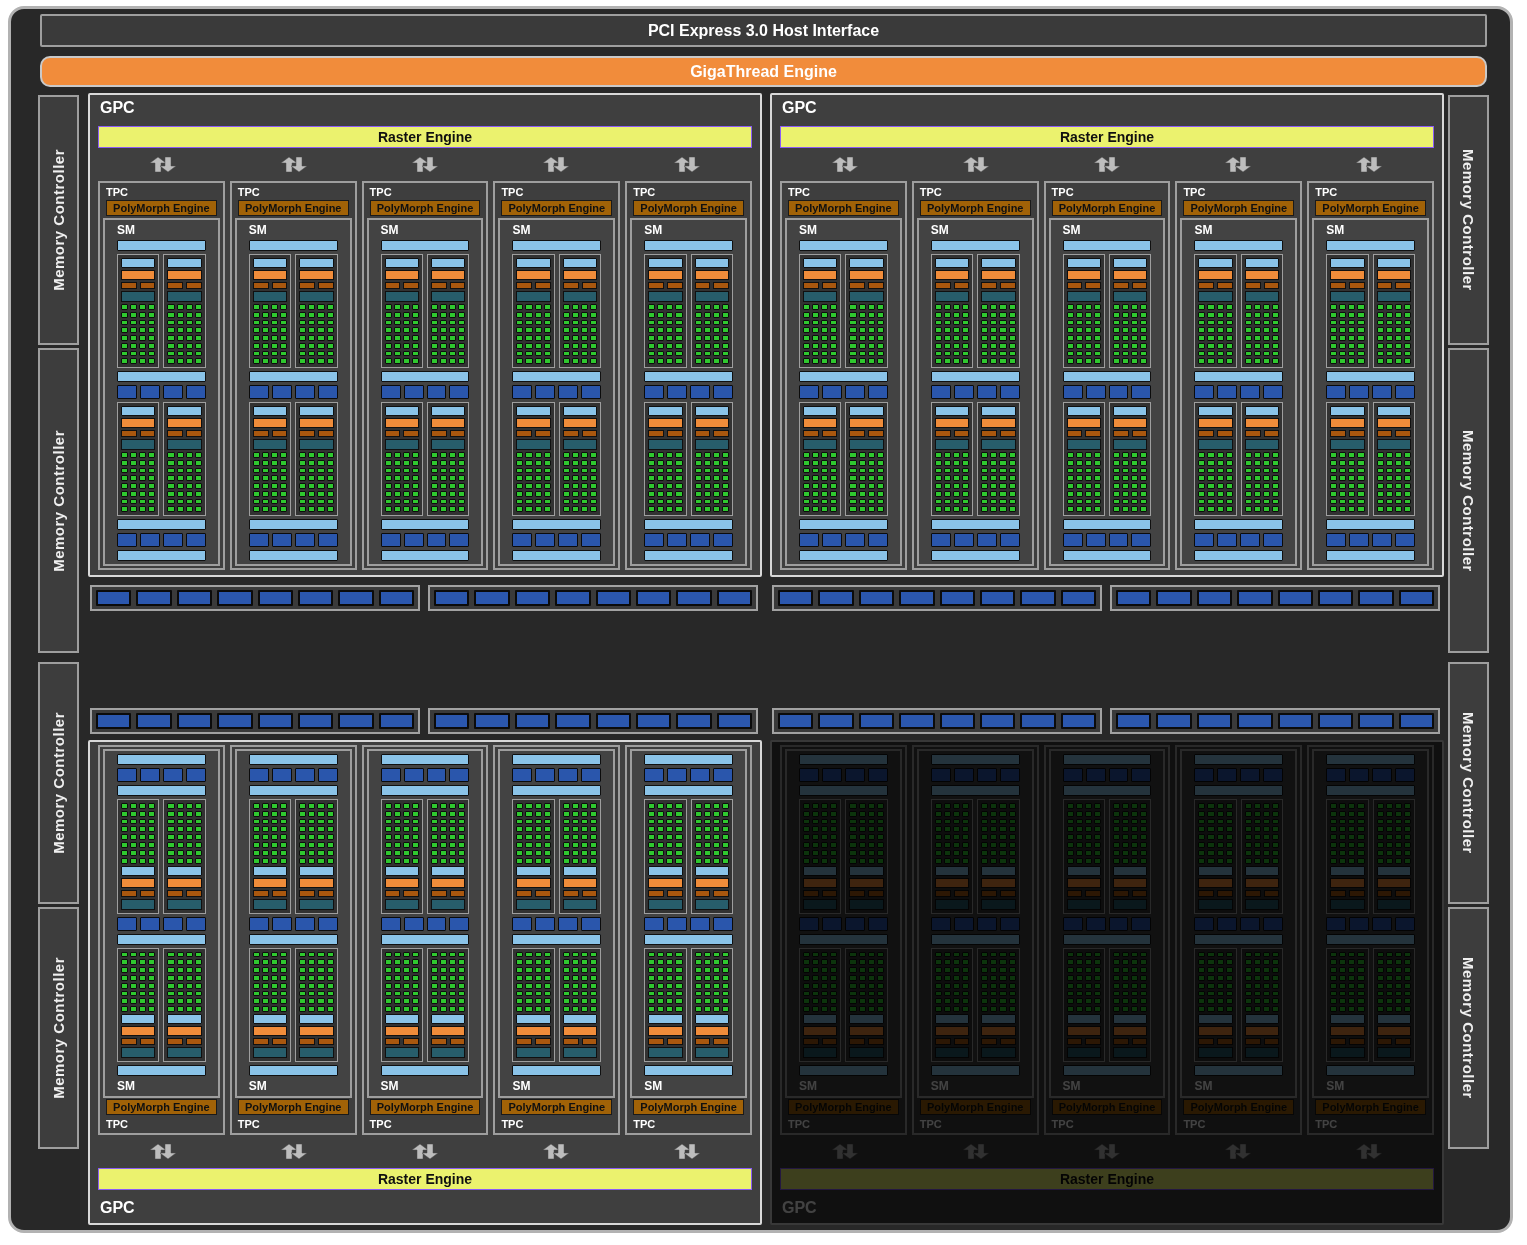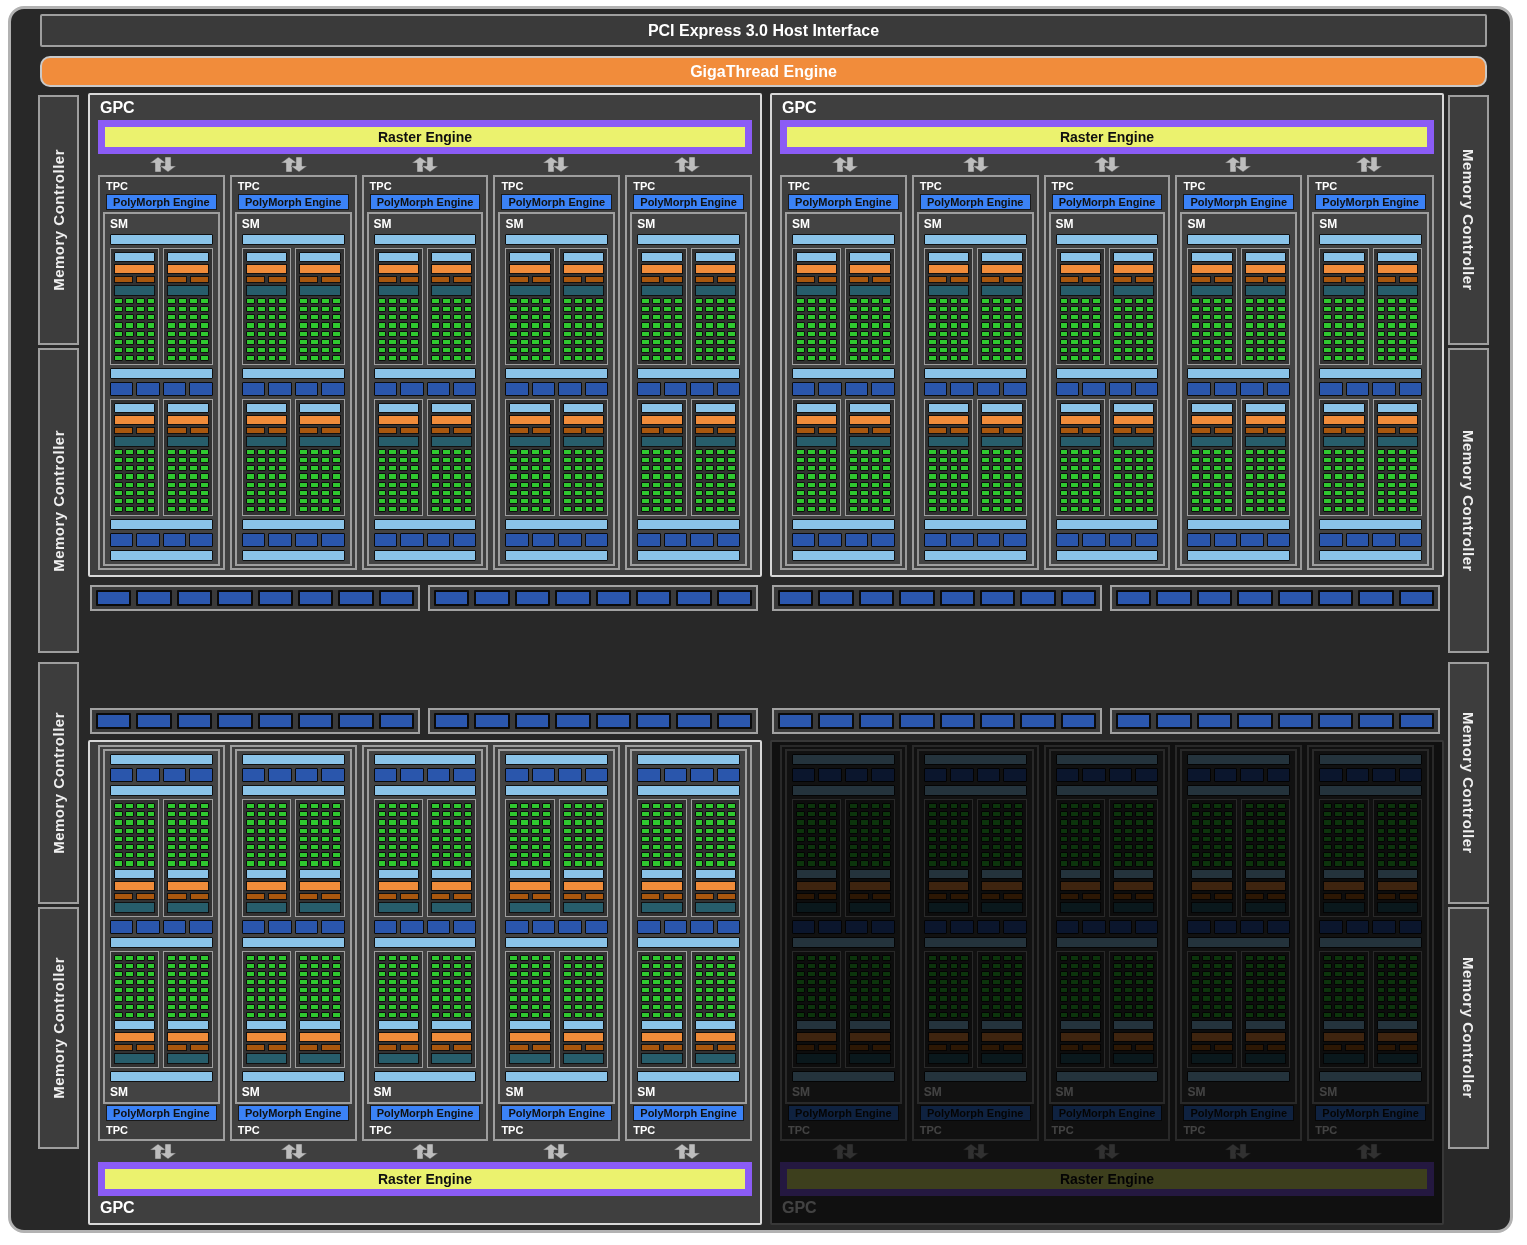--- a/index.html
+++ b/index.html
@@ -25,41 +25,41 @@
   
   .l2{left:88px;top:617px;width:1356px;height:84px;background:#72b2dd;border:2px solid #9e9e9e;
       color:#ffffff;font-weight:bold;font-size:17px;display:flex;align-items:center;justify-content:center;}
 
   
   .xbar{height:26px;background:#3a3a3a;border:2px solid #a2a2a2;display:flex;gap:5px;padding:3px 4px;}
   .xseg{flex:1;background:#2b57ae;border:2px solid #0b0b0b;border-radius:1px;}
 
   
   .gpc{background:#3f3f3f;border:2px solid #d8d8d8;border-radius:2px;display:flex;flex-direction:column;
-       gap:2px;padding:3px 8px 5px 8px;}
+       gap:8px;padding:3px 8px 5px 8px;}
   .gpc.disabled{filter:brightness(0.26);}
   .gpc-label{height:20px;line-height:20px;color:#ffffff;font-weight:bold;font-size:16px;padding-left:2px;flex:0 0 auto;}
-  .raster{height:20px;background:#ebf26e;border:7px solid #8b5cf6;color:#101010;font-weight:bold;
+  .raster{height:20px;background:#ebf26e;border:1px solid #8b5cf6;color:#101010;font-weight:bold;
           font-size:14px;display:flex;align-items:center;justify-content:center;flex:0 0 auto;}
   .arrow-row{height:17px;display:flex;flex:0 0 auto;}
   .arrow-cell{flex:1;display:flex;align-items:center;justify-content:center;}
   .tpc-row{flex:1;display:flex;gap:5px;min-height:0;}
 
   
   .tpc{flex:1;background:#3e3e3e;border:2px solid #9e9e9e;display:flex;flex-direction:column;
        padding:2px 3px;min-height:0;}
   .tpc-label{height:14px;line-height:14px;color:#ffffff;font-weight:bold;font-size:11px;
              padding-left:3px;flex:0 0 auto;}
-  .polymorph{height:14px;margin:1px 3px 2px 3px;background:#3b82f6;border:1px solid #1a1a1a;
+  .polymorph{height:14px;margin:1px 3px 2px 3px;background:#a16207;border:1px solid #1a1a1a;
              color:#101010;font-weight:bold;font-size:11px;display:flex;align-items:center;
              justify-content:center;flex:0 0 auto;}
 
   
   .sm{flex:1;background:#434343;border:2px solid #9e9e9e;display:flex;flex-direction:column;
-      gap:3px;padding:3px 5px;min-height:0;}
+      gap:3px;padding:3px 12px;min-height:0;}
   .sm-label{height:14px;line-height:14px;color:#ffffff;font-weight:bold;font-size:12px;flex:0 0 auto;}
   .bar-sky{height:9px;background:#8ac3e8;border:1px solid #101010;border-radius:1px;flex:0 0 auto;}
   .seg-row{display:flex;gap:3px;flex:0 0 auto;}
   .seg{flex:1;height:12px;background:#2a56ac;border:1px solid #0b0b0b;border-radius:1px;}
 
   
   .block-row{flex:1;display:flex;gap:4px;min-height:0;}
   .half{flex:1;background:#323232;border:1px solid #9e9e9e;display:flex;flex-direction:column;
         gap:2px;padding:3px;min-height:0;}
   .half .bar-sky{height:8px;}

